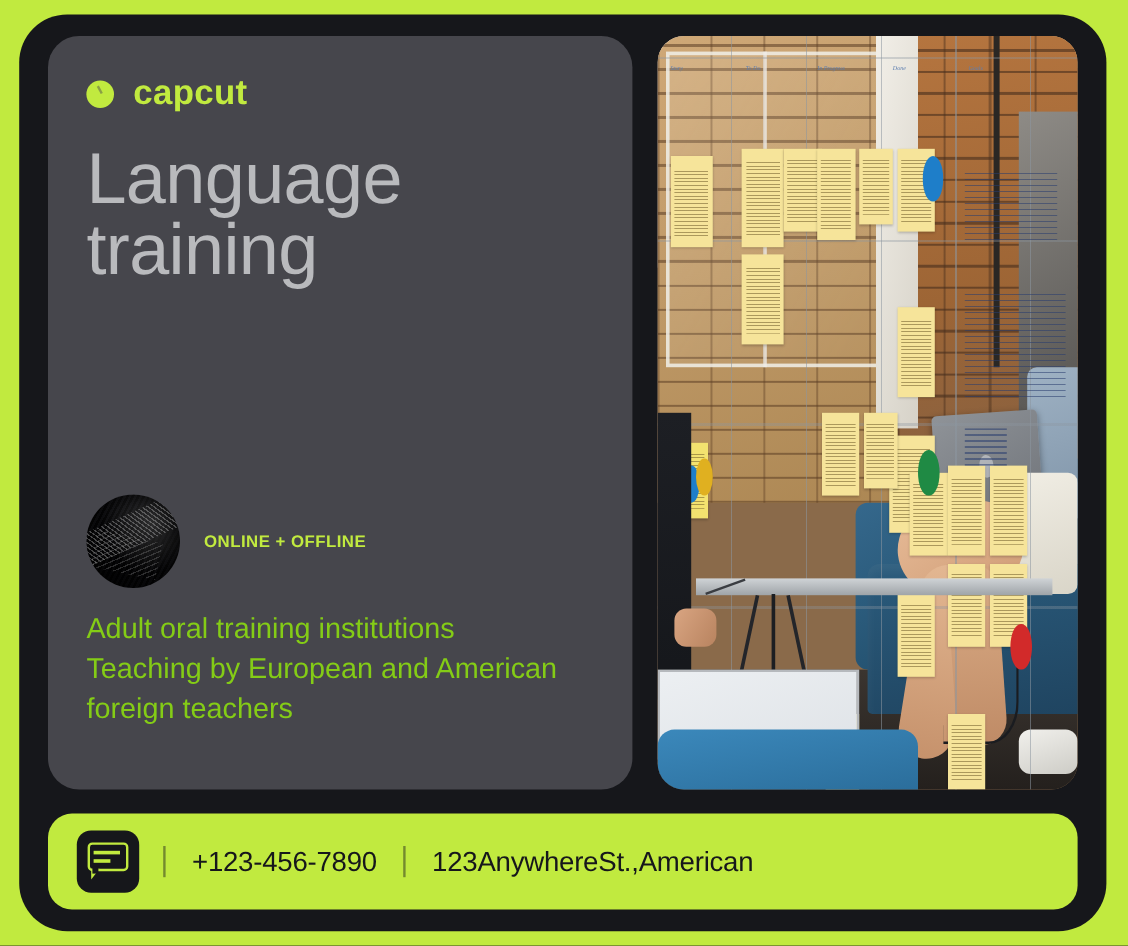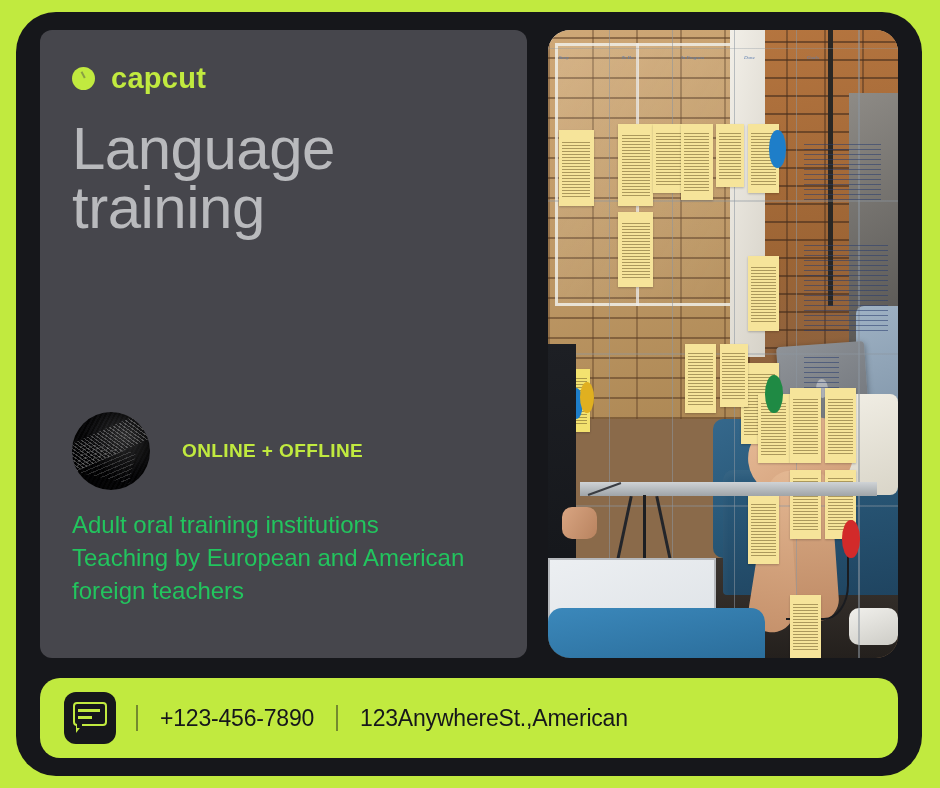--- a/index.html
+++ b/index.html
@@ -28,21 +28,21 @@
   }
 
   
   .info-panel {
     position: absolute;
     left: 24px;
     top: 18px;
     width: 487px;
     height: 628px;
     background: #46464c;
-    border-radius: 12px;
+    border-radius: 26px;
     padding: 28px 32px 0 32px;
   }
 
   
   .brand-row {
     display: flex;
     align-items: center;
     gap: 16px;
     height: 40px;
   }
@@ -121,33 +121,32 @@
     position: absolute;
     left: 8%;
     top: 45%;
     width: 70%;
     height: 40%;
     background: repeating-linear-gradient(145deg, rgba(190,190,190,.22) 0px, rgba(190,190,190,.22) 1px, transparent 1px, transparent 4px);
     transform: rotate(12deg);
   }
   .badge-text {
     color: #c1ea3f;
-    font-size: 19px;
+    font-size: 14px;
     font-weight: bold;
     letter-spacing: .4px;
-    margin-left: 12px;
   }
 
   
   .description {
     position: absolute;
     left: 32px;
     top: 478px;
     width: 430px;
-    color: #22c55e;
+    color: #84cc16;
     font-size: 24px;
     line-height: 1.38;
     font-weight: 400;
     white-space: pre-line;
   }
 
   
   .photo {
     position: absolute;
     left: 532px;

